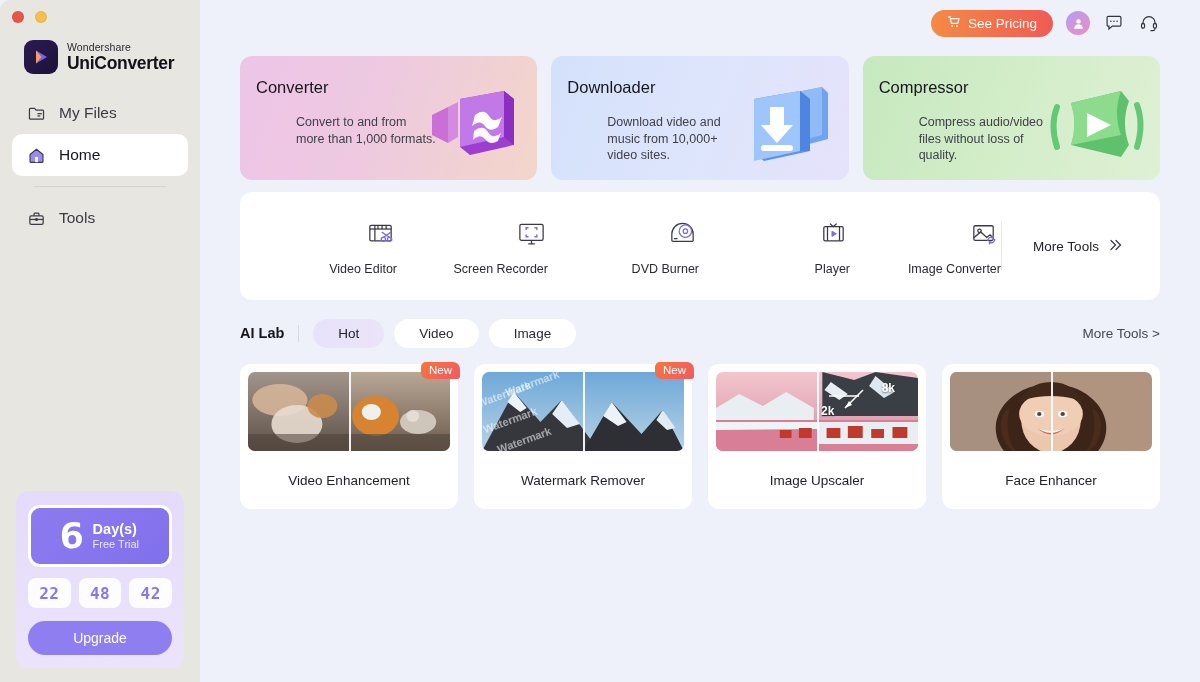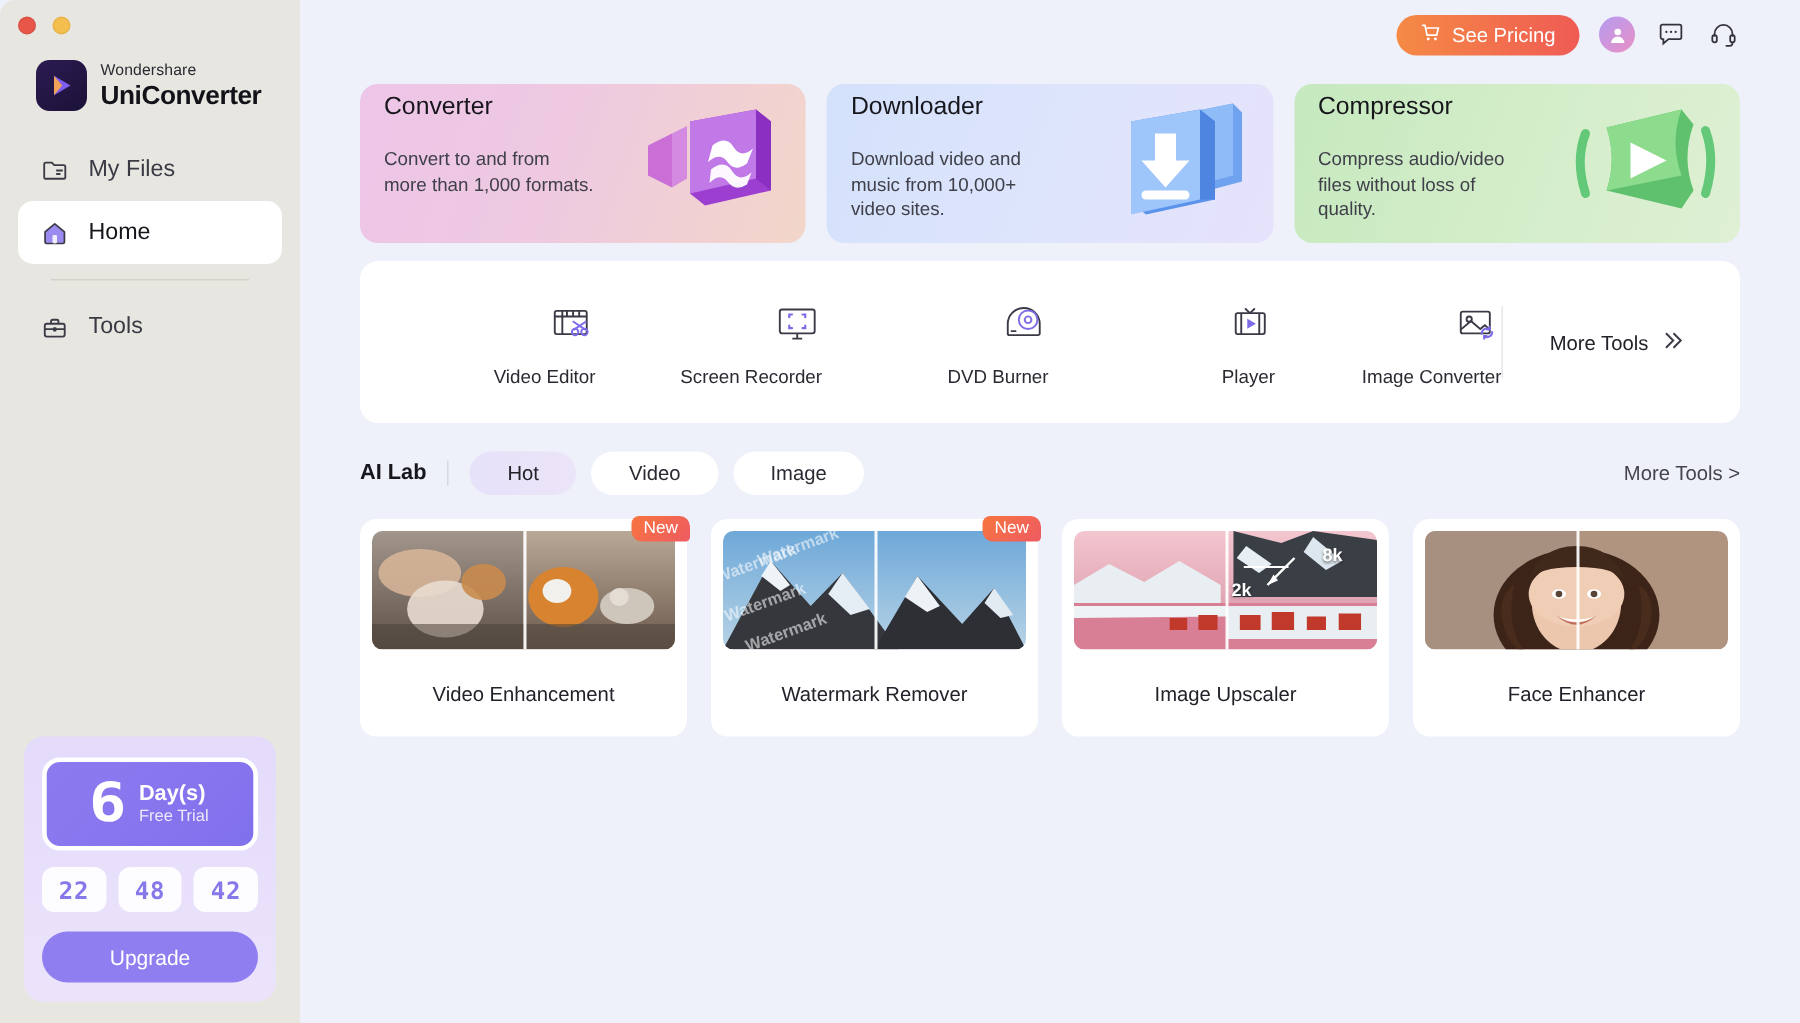--- a/index.html
+++ b/index.html
@@ -89,26 +89,26 @@
     color:#fff; font-size:13.5px; display:flex; align-items:center; gap:7px;
     font-family:"Liberation Sans", sans-serif;
   }
   .avatar { width:24px; height:24px; border-radius:50%;
     background:linear-gradient(140deg,#b59cf2 0%,#e98fc4 100%);
     display:flex; align-items:center; justify-content:center; cursor:pointer; }
   .hicon { width:22px; height:22px; display:flex; align-items:center; justify-content:center; cursor:pointer; }
 
   
   .features { display:flex; gap:14px; margin-top:10px; }
-  .fcard { flex:1; height:106px; border-radius:12px; position:relative; overflow:hidden; cursor:pointer; padding:6px 0 0 16px; }
+  .fcard { flex:1; height:124px; border-radius:12px; position:relative; overflow:hidden; cursor:pointer; padding:22px 0 0 16px; }
   .fcard.c0 { background:linear-gradient(110deg,#edc5e8 0%,#eec9e0 45%,#f3d6c9 100%); }
   .fcard.c1 { background:linear-gradient(110deg,#d4e1fb 0%,#dde5fc 50%,#e6e2fb 100%); }
   .fcard.c2 { background:linear-gradient(110deg,#c6e9bf 0%,#d3edc9 50%,#dff0d4 100%); }
   .fcard h3 { font-size:16.5px; font-weight:normal; color:#16161c; margin-bottom:17px; }
-  .fcard p { font-size:12.5px; color:#40404a; line-height:1.33; max-width:140px; }
+  .fcard p { font-size:12.5px; color:#40404a; line-height:1.33; max-width:140px;margin-left:40px; }
   .fcard-art { position:absolute; right:14px; bottom:2px; width:105px; height:105px; }
 
   
   .tools {
     margin-top:12px; height:108px; background:#fff; border-radius:12px;
     display:flex; align-items:center; padding:0 6px;
   }
   .tool { flex:1; display:flex; flex-direction:column; align-items:flex-end; gap:11px; cursor:pointer; }
   .tool-ic { width:34px; height:34px; display:flex; align-items:center; justify-content:center; }
   .tool-lb { font-size:12.5px; color:#2a2a33; }

